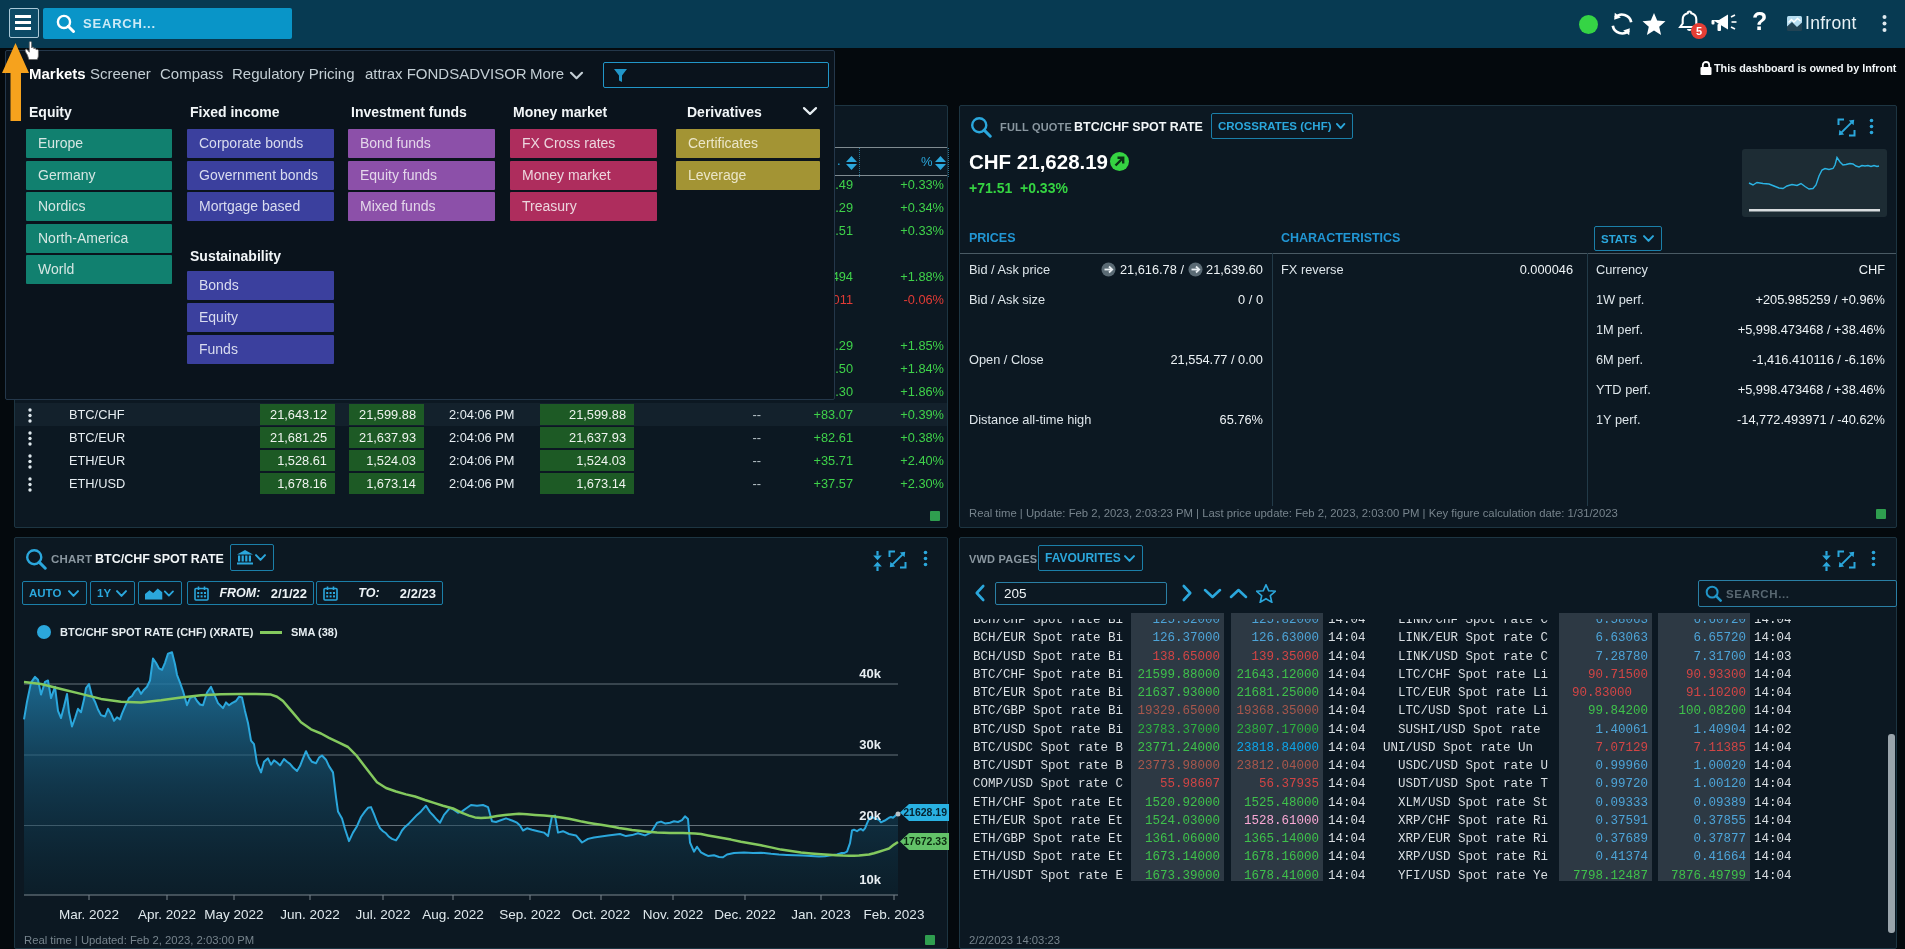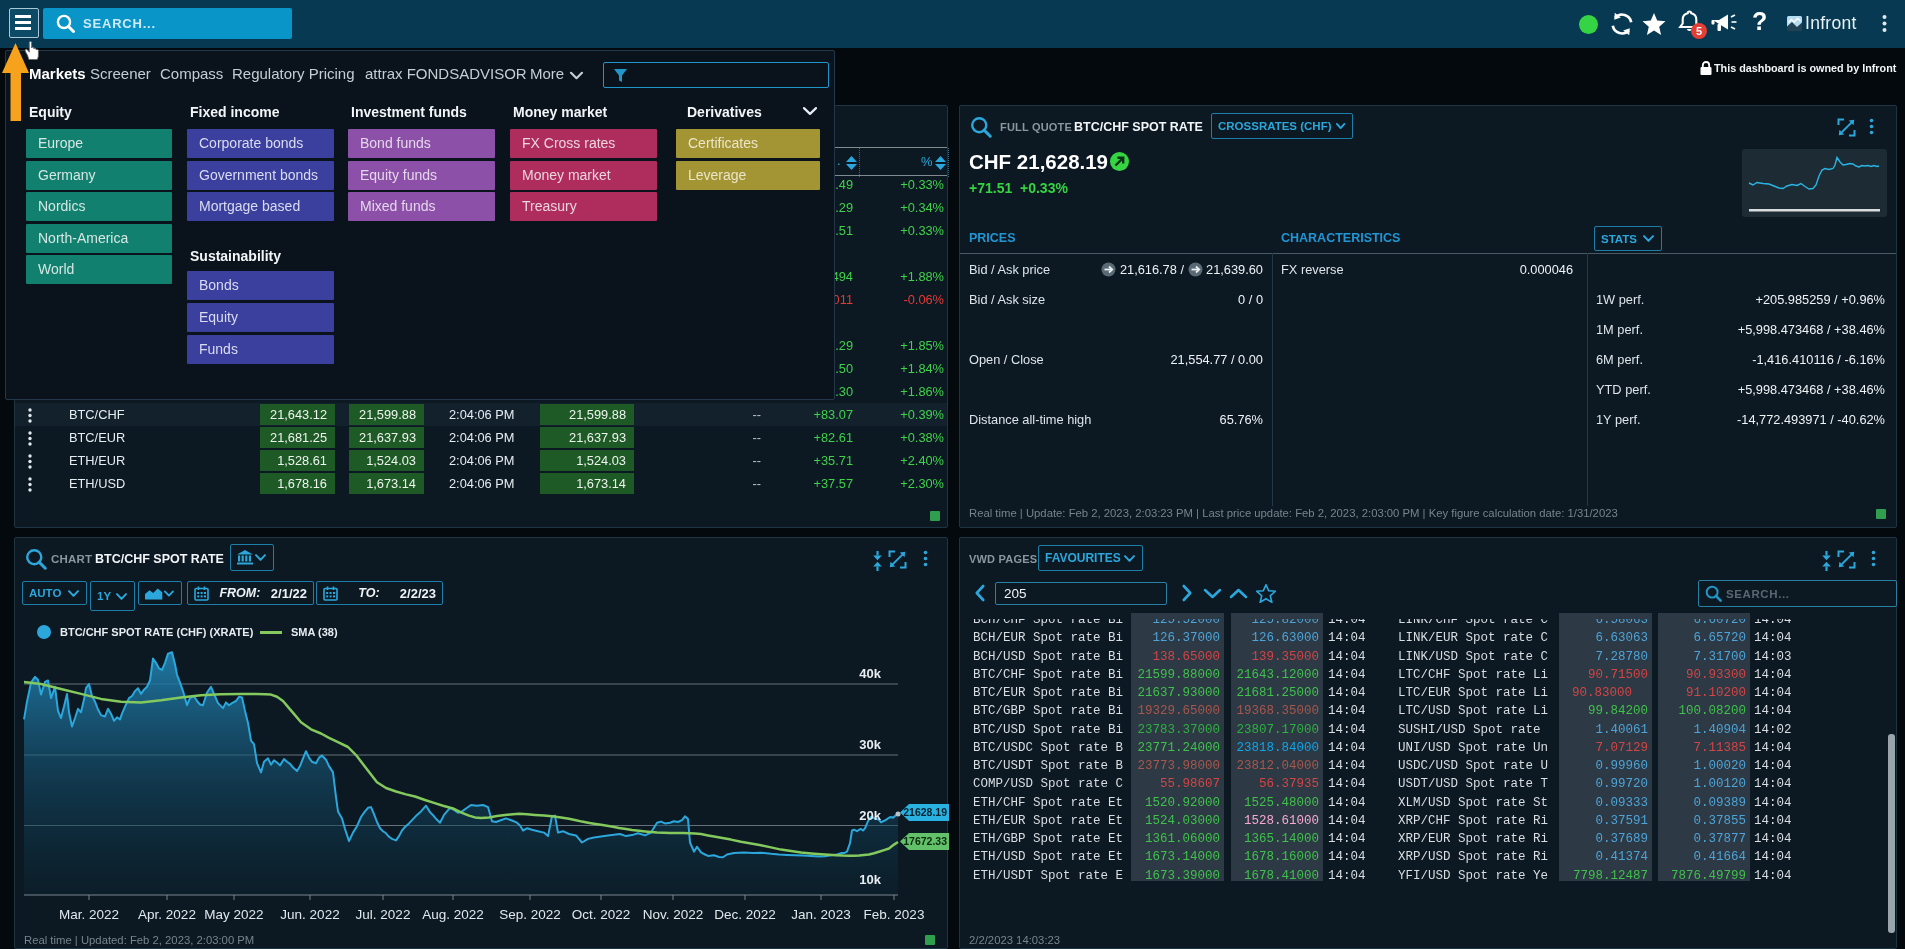--- a/index.html
+++ b/index.html
@@ -284,20 +284,24 @@
       <span class="fql">Open / Close</span>
       <span class="fqv">21,554.77 / 0.00</span>
     </div>
     <div class="fqrow" style="top:299px;left:9px;width:294px">
       <span class="fql">Distance all-time high</span>
       <span class="fqv">65.76%</span>
     </div>
     <div class="fqrow" style="top:149px;left:321px;width:292px">
       <span class="fql">FX reverse</span>
       <span class="fqv">0.000046</span>
+    </div>
+    <div class="fqrow" style="top:149px;left:636px;width:289px">
+      <span class="fql">Currency</span>
+      <span class="fqv">CHF</span>
     </div>
     <div class="fqrow" style="top:179px;left:636px;width:289px">
       <span class="fql">1W perf.</span>
       <span class="fqv">+205.985259 / +0.96%</span>
     </div>
     <div class="fqrow" style="top:209px;left:636px;width:289px">
       <span class="fql">1M perf.</span>
       <span class="fqv">+5,998.473468 / +38.46%</span>
     </div>
     <div class="fqrow" style="top:239px;left:636px;width:289px">
@@ -403,21 +407,21 @@
   <span class="abs" style="right:19px;top:12px"><svg width="5" height="17" viewBox="0 0 5 17" style="">
         <g fill="#2BA7DC">
           <circle cx="2.5" cy="2.5" r="1.8"></circle>
           <circle cx="2.5" cy="8.5" r="1.8"></circle>
           <circle cx="2.5" cy="14.5" r="1.8"></circle>
         </g>
       </svg></span>
   <div class="cybtn" style="left:7px;top:43px;width:65px;height:24px">AUTO <svg width="13" height="13" viewBox="0 0 13 13" style="">
         <polyline points="2,4.16 6.5,8.84 11,4.16" fill="none" stroke="#2ba7dc" stroke-width="2" stroke-linecap="round" stroke-linejoin="round"></polyline>
       </svg></div>
-  <div class="cybtn" style="left:75px;top:43px;width:45px;height:30px">1Y <svg width="13" height="13" viewBox="0 0 13 13" style="">
+  <div class="cybtn" style="left:75px;top:43px;width:45px;height:24px">1Y <svg width="13" height="13" viewBox="0 0 13 13" style="">
         <polyline points="2,4.16 6.5,8.84 11,4.16" fill="none" stroke="#2ba7dc" stroke-width="2" stroke-linecap="round" stroke-linejoin="round"></polyline>
       </svg></div>
   <div class="cybtn" style="left:123px;top:43px;width:44px;height:24px">
       <svg width="20" height="13" viewBox="0 0 20 13" style="">
         <polygon points="0,13 0,7 5,3 9,6 14,1 19,5 19,13" fill="#2BA7DC"></polygon>
       </svg>
       <svg width="13" height="13" viewBox="0 0 13 13" style="">
         <polyline points="2,4.16 6.5,8.84 11,4.16" fill="none" stroke="#2ba7dc" stroke-width="2" stroke-linecap="round" stroke-linejoin="round"></polyline>
       </svg>
     </div>
@@ -655,21 +659,21 @@
 <span class="vval" style="left:686px;width:100px;color:#3fc14b">100.08200</span>
 <span class="vname" style="left:794px">14:04</span>
         </div>
         <div class="vrow" style="top:182.50px">
 <span class="vname" style="left:438px">SUSHI/USD Spot rate</span>
 <span class="vval" style="left:588px;width:100px;color:#4da4d8">1.40061</span>
 <span class="vval" style="left:686px;width:100px;color:#4da4d8">1.40904</span>
 <span class="vname" style="left:794px">14:02</span>
         </div>
         <div class="vrow" style="top:200.75px">
-<span class="vname" style="left:438px">UNI/USD Spot rate Un</span>
+<span class="vname" style="left:423px">UNI/USD Spot rate Un</span>
 <span class="vval" style="left:588px;width:100px;color:#d24545">7.07129</span>
 <span class="vval" style="left:686px;width:100px;color:#d24545">7.11385</span>
 <span class="vname" style="left:794px">14:04</span>
         </div>
         <div class="vrow" style="top:219.00px">
 <span class="vname" style="left:438px">USDC/USD Spot rate U</span>
 <span class="vval" style="left:588px;width:100px;color:#4da4d8">0.99960</span>
 <span class="vval" style="left:686px;width:100px;color:#4da4d8">1.00020</span>
 <span class="vname" style="left:794px">14:04</span>
         </div>

